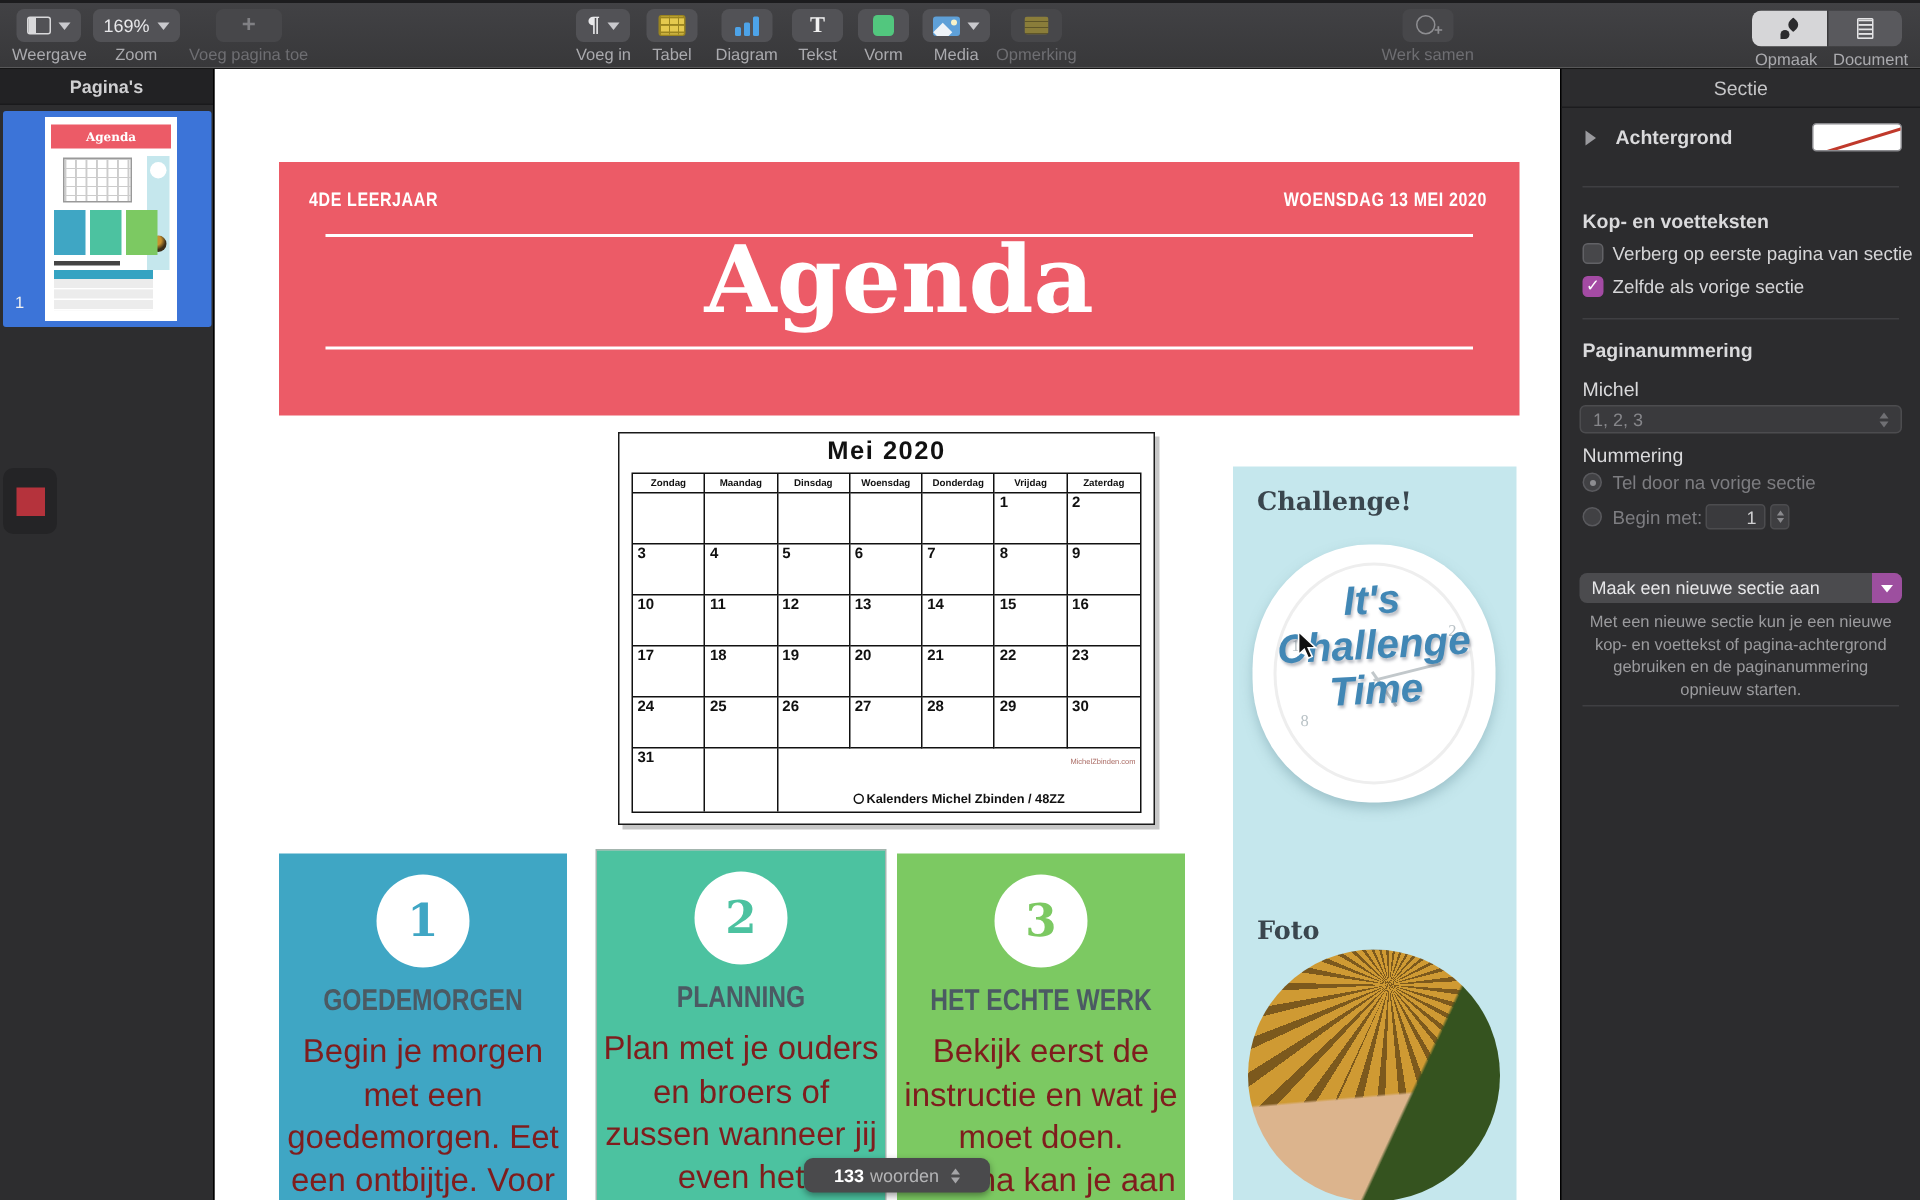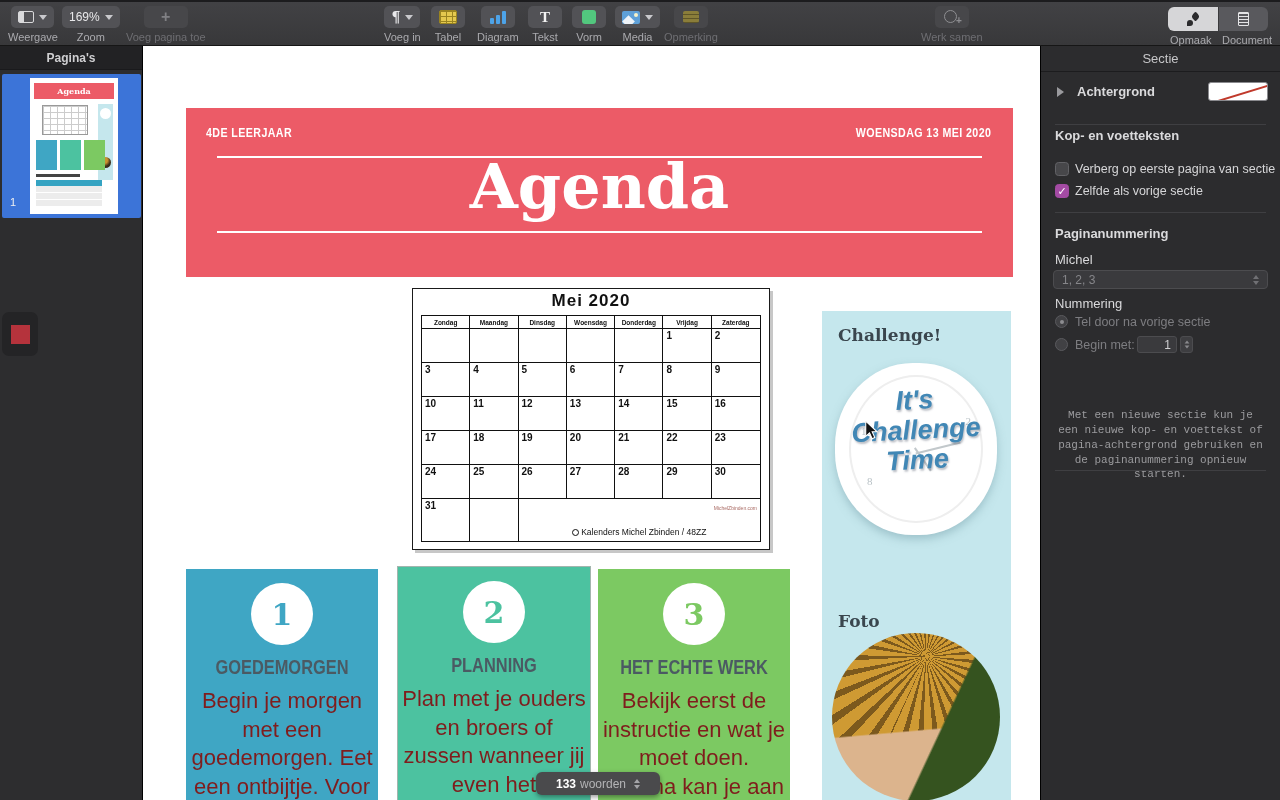--- a/index.html
+++ b/index.html
@@ -97,21 +97,21 @@
   #cal-title { text-align:center; font-weight:bold; font-size:17px; color:#111; letter-spacing:1px; height:24px; }
   #cal-grid { display:grid; grid-template-columns:repeat(7,1fr); border:1.5px solid #111; }
   .cal-head { height:13px; font-size:6.5px; font-weight:bold; text-align:center; line-height:13px;
     border-right:1px solid #111; border-bottom:1px solid #111; color:#111; }
   .cal-cell { height:34px; font-size:10px; font-weight:bold; color:#111; padding:1px 0 0 3px;
     border-right:1px solid #111; border-bottom:1px solid #111; }
   .cal-cell.tall, .cal-merged { height:42px; border-bottom:none; }
   .cal-head:nth-child(7n), .cal-row-end { border-right:none; }
   .cal-merged { grid-column:span 5; border-right:none; position:relative; }
   #cal-credit { position:absolute; bottom:4px; left:0; right:0; text-align:center;
-    font-size:8.5px; font-weight:normal; color:#111; }
+    font-size:8.5px; font-weight:bold; color:#111; }
   #cal-credit i { display:inline-block; width:7px; height:7px; border:1px solid #111; border-radius:50%;
     vertical-align:-1px; margin-right:2px; }
   #cal-watermark { position:absolute; right:12px; top:216px; font-size:5px; color:#a96a63; }
 
   #challenge { position:absolute; left:678px; top:265px; width:189px; height:564px; background:#c5e7ed; }
   .slab-head { font-family:"DejaVu Serif", serif; font-weight:bold; font-size:17px; color:#3a464e; }
   #challenge-head { position:absolute; left:16px; top:14px; }
   #clock { position:absolute; left:13px; top:52px; width:162px; height:172px; background:#fff;
     border-radius:48%; box-shadow:0 4px 8px rgba(120,160,170,.5); }
   #clock::before { content:""; position:absolute; left:14px; top:12px; right:14px; bottom:12px;
@@ -177,21 +177,21 @@
     display:flex; align-items:center; padding:0 8px; }
   .popup-disabled .mini-stepper { margin-left:auto; }
   .popup-disabled .tri-up { border-bottom-color:#707074; } .popup-disabled .tri-down { border-top-color:#707074; }
   #new-section-btn { position:absolute; left:12px; right:12px; top:336px; height:20px; background:#4b4b4e;
     border-radius:5px; color:#e6e6e8; font-size:12px; display:flex; align-items:center; padding:0 0 0 8px; }
   #new-section-btn .pp-chev { margin-left:auto; width:20px; height:20px; background:#9d4f9f;
     border-radius:0 5px 5px 0; display:flex; align-items:center; justify-content:center; }
   #new-section-btn .pp-chev i { width:0; height:0; border-left:4px solid transparent;
     border-right:4px solid transparent; border-top:5px solid #fff; }
   #insp-help { position:absolute; left:16px; right:16px; top:362px; text-align:center;
-    font-size:11px; color:#9b9b9e; line-height:1.35;font-family:Liberation Mono, monospace; }
+    font-size:11px; color:#9b9b9e; line-height:1.35; }
   #begin-field { position:absolute; left:96px; width:40px; height:17px; background:#3a3a3d;
     border:1px solid #4c4c4f; border-radius:3px; color:#cfcfd1; font-size:12px; text-align:right;
     padding:1px 5px 0 0; }
   #begin-stepper { position:absolute; left:139px; width:13px; height:17px; background:#3e3e41;
     border:1px solid #4c4c4f; border-radius:3px; display:flex; flex-direction:column;
     align-items:center; justify-content:center; gap:1px; }
   #begin-stepper .tri-up { border-bottom-color:#8a8a8e; transform:scale(.8); }
   #begin-stepper .tri-down { border-top-color:#8a8a8e; transform:scale(.8); }
 
   #cursor { position:absolute; left:862px; top:420px; z-index:50; }
@@ -426,21 +426,21 @@
 
 <div id="inspector">
   <div id="insp-header">Sectie</div>
 
   <div class="disc-tri" style="top:41px;"></div>
   <div class="sec-head" style="top:38px; left:36px;">Achtergrond</div>
   <div id="bg-well"></div>
 
   <div class="insp-divider" style="top:78px;"></div>
 
-  <div class="sec-head" style="top:82px;">Kop- en voetteksten</div>
+  <div class="sec-head" style="top:94px;">Kop- en voetteksten</div>
   <div class="cb" style="top:116px;"></div>
   <div class="cb-label" style="top:116px;">Verberg op eerste pagina van sectie</div>
   <div class="cb checked" style="top:138px;">✓</div>
   <div class="cb-label" style="top:138px;">Zelfde als vorige sectie</div>
 
   <div class="insp-divider" style="top:166px;"></div>
 
   <div class="sec-head" style="top:180px;">Paginanummering</div>
   <div class="sec-head" style="top:206px; font-weight:normal;">Michel</div>
   <div class="popup-disabled" style="top:224px;">
@@ -454,20 +454,26 @@
   <div class="radio sel" style="top:269px;"></div>
   <div class="cb-label dim-label" style="top:269px;">Tel door na vorige sectie</div>
   <div class="radio" style="top:292px;"></div>
   <div class="cb-label dim-label" style="top:292px;">Begin met:</div>
   <div id="begin-field" style="top:290px;">1</div>
   <div id="begin-stepper" style="top:290px;">
       <i class="tri-up"></i>
       <i class="tri-down"></i>
     </div>
 
+  <div id="new-section-btn">
+    <span>Maak een nieuwe sectie aan</span>
+    <span class="pp-chev">
+        <i></i>
+      </span>
+  </div>
   <div id="insp-help">Met een nieuwe sectie kun je een nieuwe kop- en voettekst of pagina-achtergrond gebruiken en de paginanummering opnieuw starten.</div>
 
   <div class="insp-divider" style="top:424px;"></div>
 </div>
 
 <svg id="cursor" width="18" height="20" viewBox="0 0 12 19">
   <path d="M1,1 L1,15.5 L4.6,12.2 L7.1,17.8 L9.6,16.7 L7.1,11.2 L11.8,11.2 Z" fill="#111" stroke="#fff" stroke-width="1"></path>
 </svg>
 
 </body></html>

